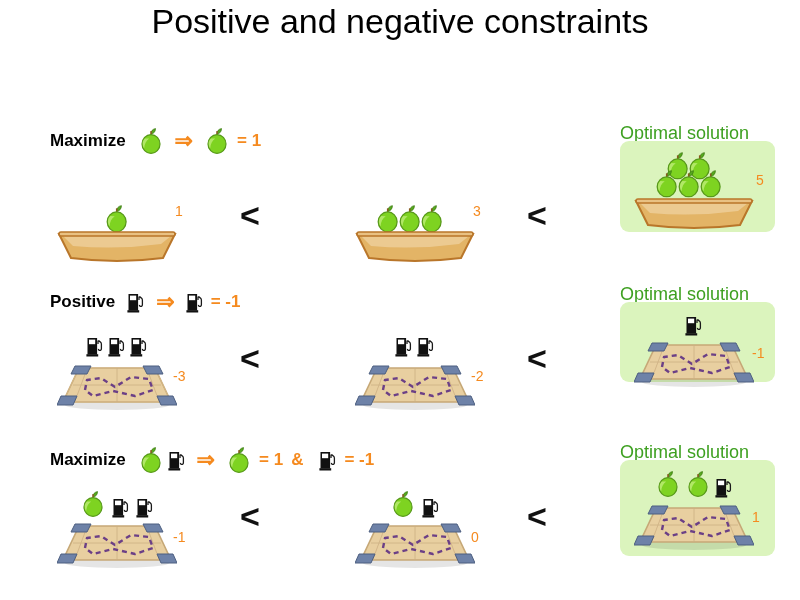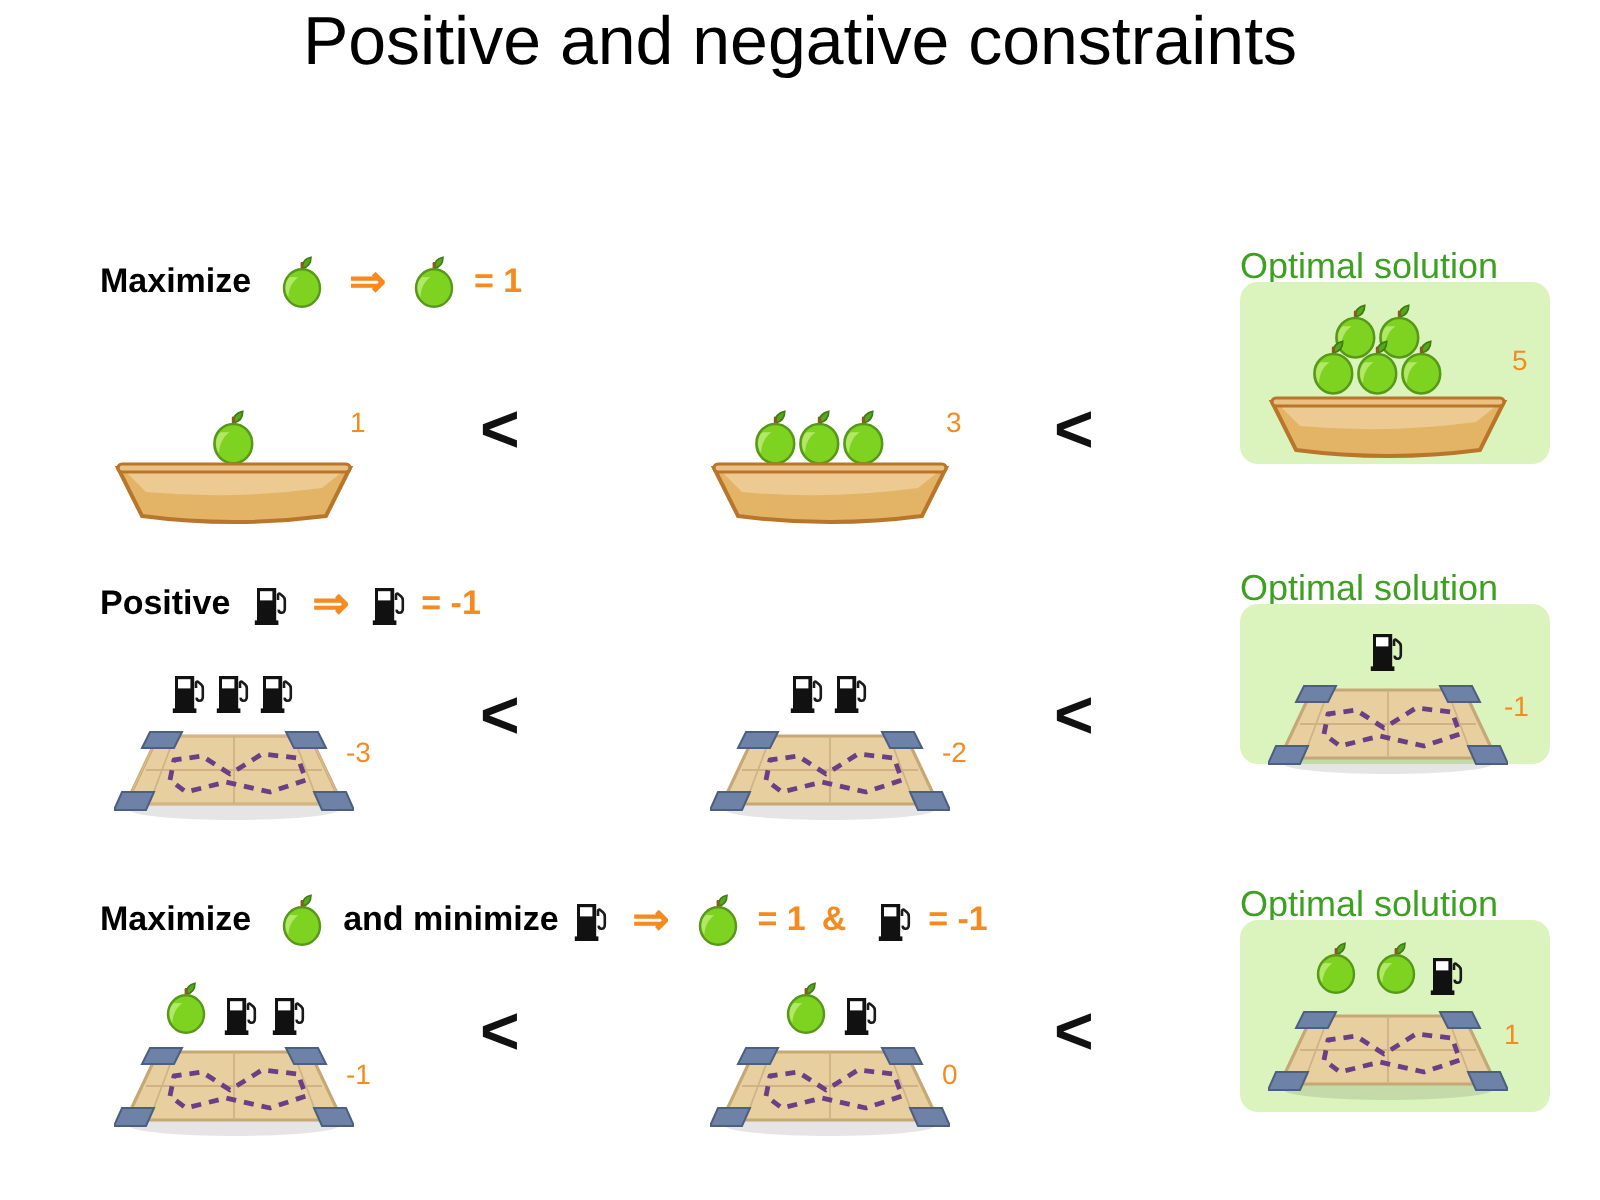--- a/index.html
+++ b/index.html
@@ -461,21 +461,20 @@
     <span class="icon-inline apple">
       <svg width="26" height="28" viewBox="0 0 26 28">
           <g>
         <path d="M13 7 C13 4 14.5 2.2 17.5 1.6 C17.5 4.6 15.8 6.6 13.2 7.1 Z" fill="#55a81c" stroke="#3f7d14" stroke-width="0.8"></path>
         <rect x="12.3" y="4" width="1.5" height="4" fill="#8a5a22" rx="0.6"></rect>
         <ellipse cx="13" cy="17" rx="9" ry="9.4" fill="#7ed321" stroke="#57981a" stroke-width="1.2"></ellipse>
         <path d="M7 11.5 C4.4 13.5 4 18 6.2 21.5 C6.4 16.8 8.4 13.5 11.2 11.6 Z" fill="#b7ea6e" opacity="0.9"></path>
       </g>
         </svg>
     </span>
-    <span class="word tight">and minimize</span>
     <span class="icon-inline fuel">
       <svg width="18" height="21" viewBox="0 0 18 21">
           <path d="M12 8 L12 5.5 Q12 4.6 13 4.9 L14.6 6.3 Q15.4 7 15.4 8.2 L15.4 12.5 Q15.4 14.6 13.4 14.3 Q12.2 14.1 12.4 12.8" fill="none" stroke="#1a1a1a" stroke-width="1.3"></path>
           <rect x="1.5" y="2" width="9.6" height="16.5" fill="#111111"></rect>
           <rect x="0.4" y="18.2" width="11.8" height="2.3" fill="#111111"></rect>
           <rect x="3" y="3.6" width="6.2" height="4.6" fill="#ffffff"></rect>
         </svg>
     </span>
     <span class="arrow">⇒</span>
     <span class="icon-inline apple">

